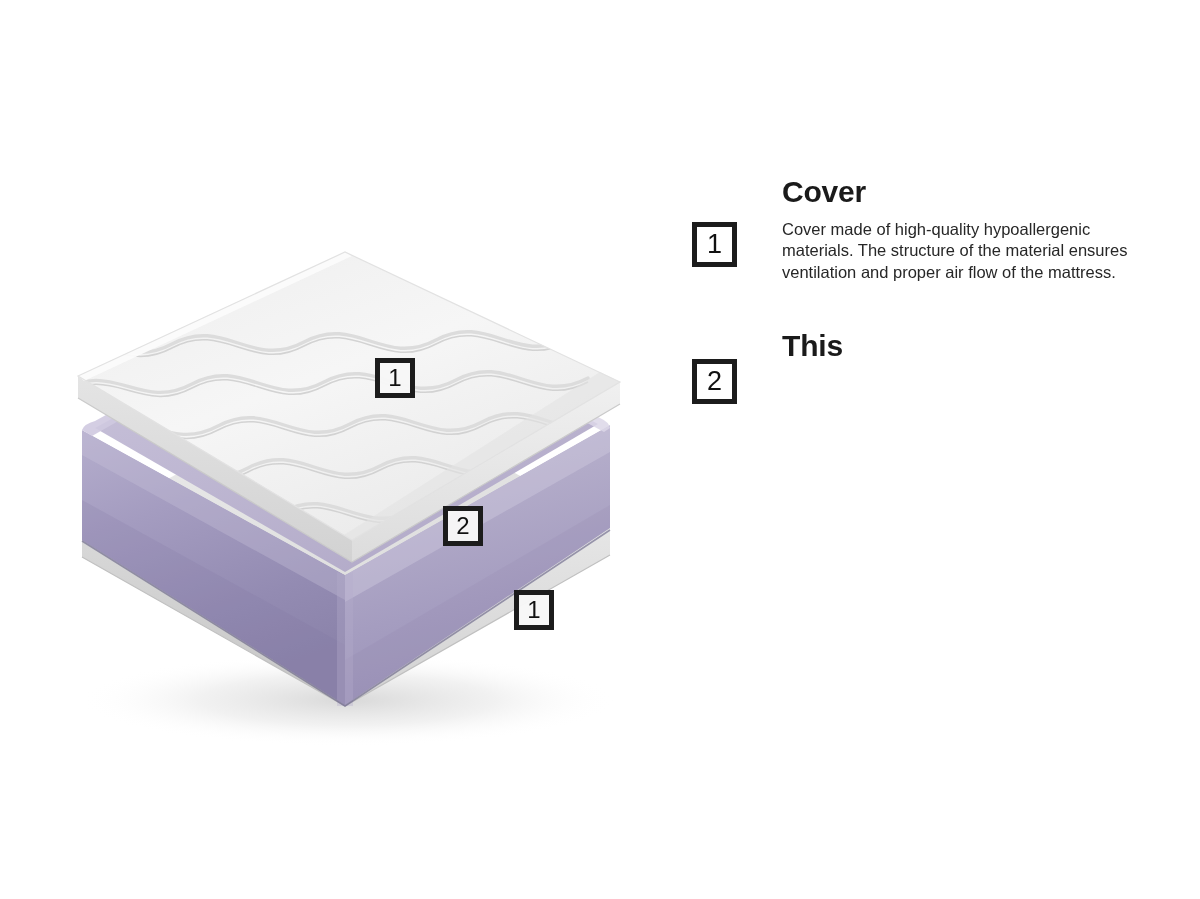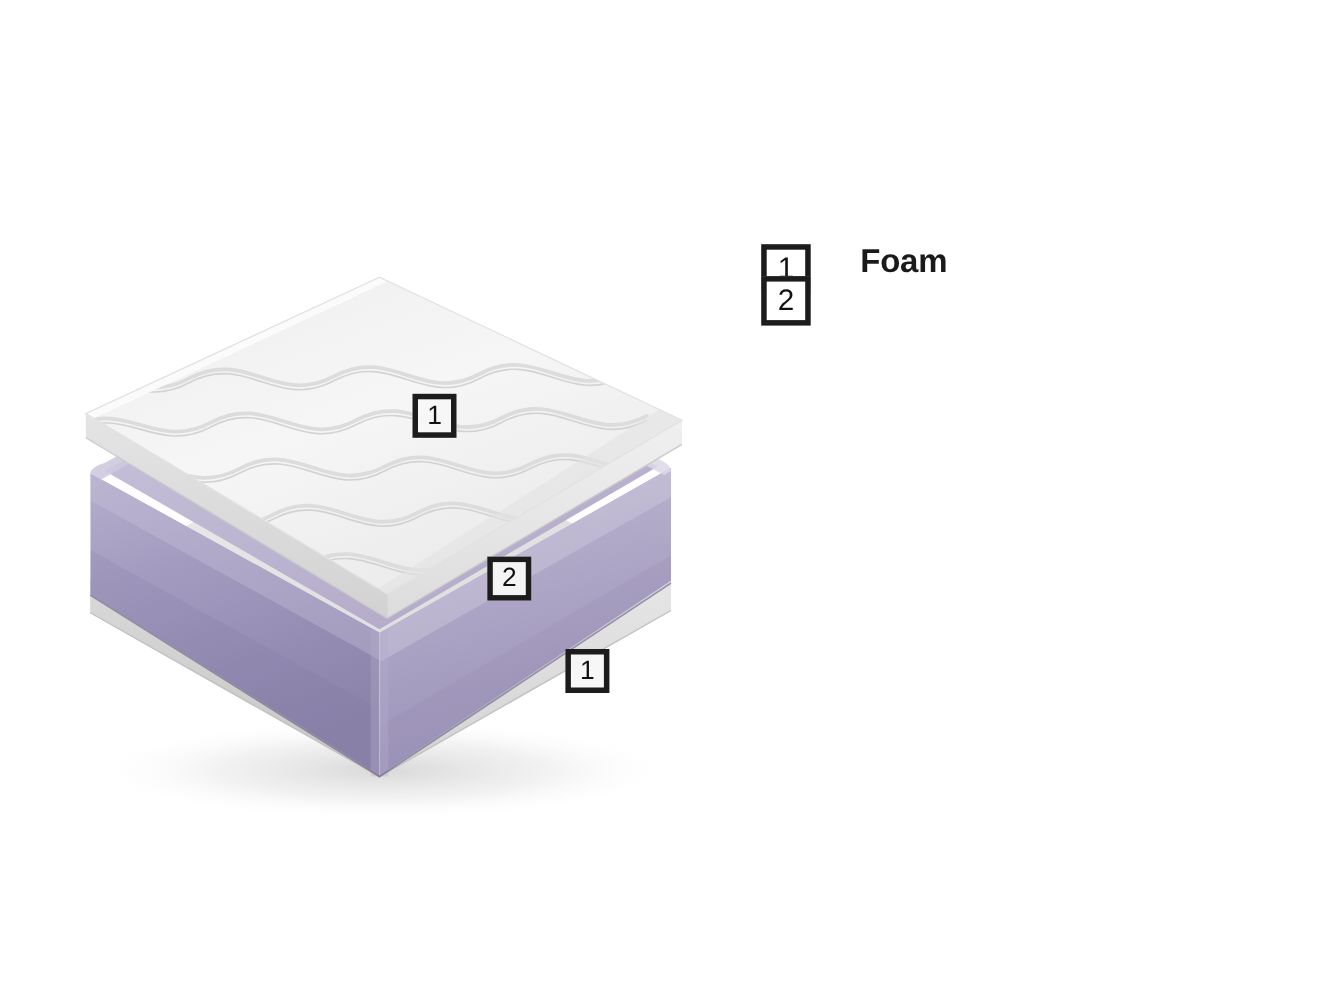--- a/index.html
+++ b/index.html
@@ -264,24 +264,28 @@
 
     <div class="marker on-art" id="marker-cover-top">1</div>
     <div class="marker on-art" id="marker-foam-side">2</div>
     <div class="marker on-art" id="marker-cover-base">1</div>
   </div>
 
   <div id="legend">
 
     <div class="legend-entry" id="entry-cover">
       <div class="legend-marker" id="marker-legend-1">1</div>
+      <div class="legend-text">
+        <h2 class="legend-title">Cover</h2>
+        <p class="legend-body">Cover made of high-quality hypoallergenic materials. The structure of the material ensures ventilation and proper air flow of the mattress.</p>
+      </div>
     </div>
 
     <div class="legend-entry" id="entry-foam">
       <div class="legend-marker" id="marker-legend-2">2</div>
       <div class="legend-text">
-        <h2 class="legend-title">Foam</h2>
+        <h2 class="legend-title">This</h2>
       </div>
     </div>
 
   </div>
 
 </div>
 
 </body></html>

